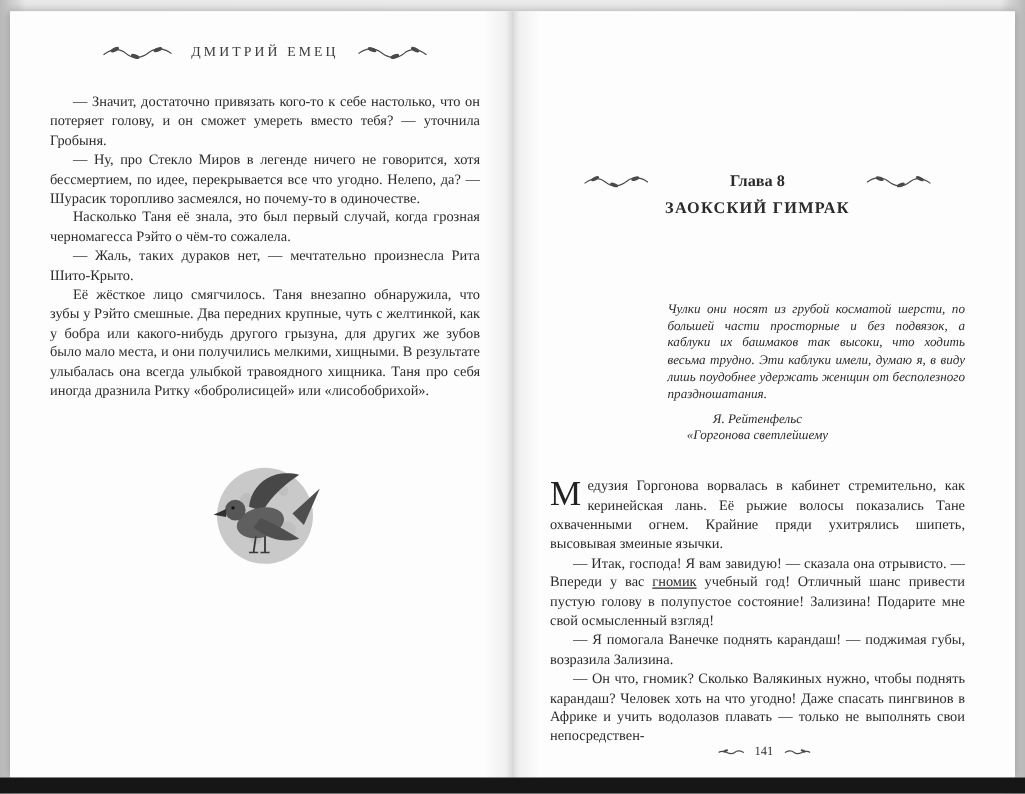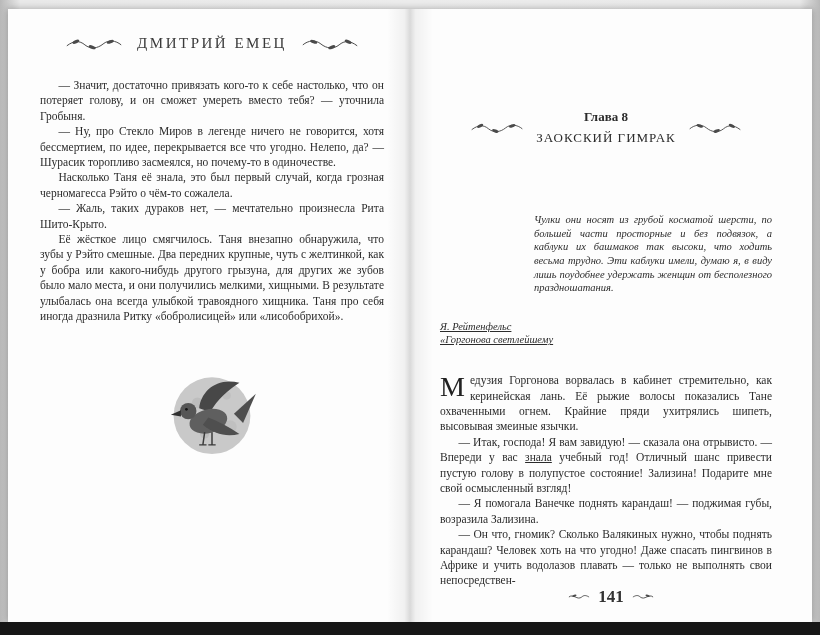--- a/index.html
+++ b/index.html
@@ -36,73 +36,73 @@
   }
   .left-page  { padding: 20px 26px 0 32px; }
   .right-page { padding: 20px 40px 0 30px; }
 
   
   .running-header {
     display: flex; align-items: center; justify-content: center;
     gap: 14px; margin-top: 6px; margin-bottom: 26px;
   }
   .running-header .header-text {
-    font-size: 15px; letter-spacing: 2.5px; color: #3a3a3a;
+    font-size: 11px; letter-spacing: 2.5px; color: #3a3a3a;
   }
   .fl { display: block; }
   .fl.mirror { transform: scaleX(-1); }
 
   
   .body-text { font-size: 11.5px; line-height: 1.34; text-align: justify; }
   .body-text p { margin: 0; text-indent: 1.6em; }
 
   
   .illustration {
     width: 128px; margin: 42px auto 0;
   }
 
   
   .chapter-head {
-    margin-top: 80px;
-    display: flex; align-items: center; justify-content: center; gap: 12px;
+    margin-top: 108px;
+    display: flex; justify-content: center; gap: 12px;
   }
   .chapter-lines { text-align: center; }
   .chapter-label { font-weight: bold; font-size: 13px; margin-bottom: 5px; }
-  .chapter-title { font-weight: normal; font-size: 13px; letter-spacing: 1px; }
+  .chapter-title { font-weight: bold; font-size: 13px; letter-spacing: 1px; }
 
   
   .epigraph {
     margin: 67px 0 0 auto;
     width: 238px;
     font-style: italic; font-size: 10.5px; line-height: 1.3;
     text-align: justify;
   }
   .attribution {
-    margin-top: 25px; text-align: left;
-    font-style: italic; font-size: 10.5px; line-height: 1.3; text-decoration: underline;
+    margin-top: 6px; text-align: center;
+    font-style: italic; font-size: 10.5px; line-height: 1.3;
   }
 
   
   .right-body { margin-top: 26px; font-size: 11.5px; line-height: 1.34; text-align: justify; }
   .right-body p { margin: 0; text-indent: 1.6em; }
   .right-body p.first-para { text-indent: 0; }
   .dropcap {
     float: left;
     font-size: 28px; line-height: 26px;
     padding: 1px 5px 0 0;
     color: #222;
   }
   .emph { text-decoration: underline; }
 
   
   .page-number-row {
     position: absolute; left: 0; right: 0; bottom: 15px;
     display: flex; align-items: center; justify-content: center; gap: 8px;
   }
-  .page-number-row .num { font-size: 17px; font-weight: bold; color: #333; }
+  .page-number-row .num { font-size: 10px; font-weight: normal; color: #333; }
 
   .bottom-bar {
     position: absolute; left: 0; right: 0; bottom: 0; height: 13px;
     background: #161616;
   }
 </style>
 </head>
 <body>
 
 <div class="screen">
@@ -182,21 +182,21 @@
       </div>
 
       <div class="epigraph">Чулки они носят из грубой косматой шерсти, по большей части просторные и без подвязок, а каблуки их башмаков так высоки, что ходить весьма трудно. Эти каблуки имели, думаю я, в виду лишь поудобнее удержать женщин от бесполезного праздношатания.</div>
       <div class="attribution">
         <div>Я. Рейтенфельс</div>
         <div>«Горгонова светлейшему</div>
       </div>
 
       <div class="right-body">
         <p class="first-para"><span class="dropcap">М</span><span>едузия Горгонова ворвалась в кабинет стремительно, как керинейская лань. Её рыжие волосы показались Тане охваченными огнем. Крайние пряди ухитрялись шипеть, высовывая змеиные язычки.</span></p>
-        <p><span>— Итак, господа! Я вам завидую! — сказала она отрывисто. — Впереди у вас </span><span class="emph">знала</span><span> учебный год! Отличный шанс привести пустую голову в полупустое состояние! Зализина! Подарите мне свой осмысленный взгляд!</span></p>
+        <p><span>— Итак, господа! Я вам завидую! — сказала она отрывисто. — Впереди у вас </span><span class="emph">гномик</span><span> учебный год! Отличный шанс привести пустую голову в полупустое состояние! Зализина! Подарите мне свой осмысленный взгляд!</span></p>
         <p>— Я помогала Ванечке поднять карандаш! — поджимая губы, возразила Зализина.</p>
         <p>— Он что, гномик? Сколько Валякиных нужно, чтобы поднять карандаш? Человек хоть на что угодно! Даже спасать пингвинов в Африке и учить водолазов плавать — только не выполнять свои непосредствен-</p>
       </div>
 
       <div class="page-number-row">
         <svg class="fl" width="22" height="8" viewBox="0 0 24 8" aria-hidden="true">
           <path d="M1 4 C 6 0, 10 8, 15 4 C 18 1, 21 3, 23 4" stroke="#4a4a4a" stroke-width="1" fill="none"></path>
           <ellipse cx="7" cy="2.6" rx="2.4" ry="1.1" fill="#4a4a4a" transform="rotate(-20 7 2.6)"></ellipse>
         </svg>
         <span class="num">141</span>

